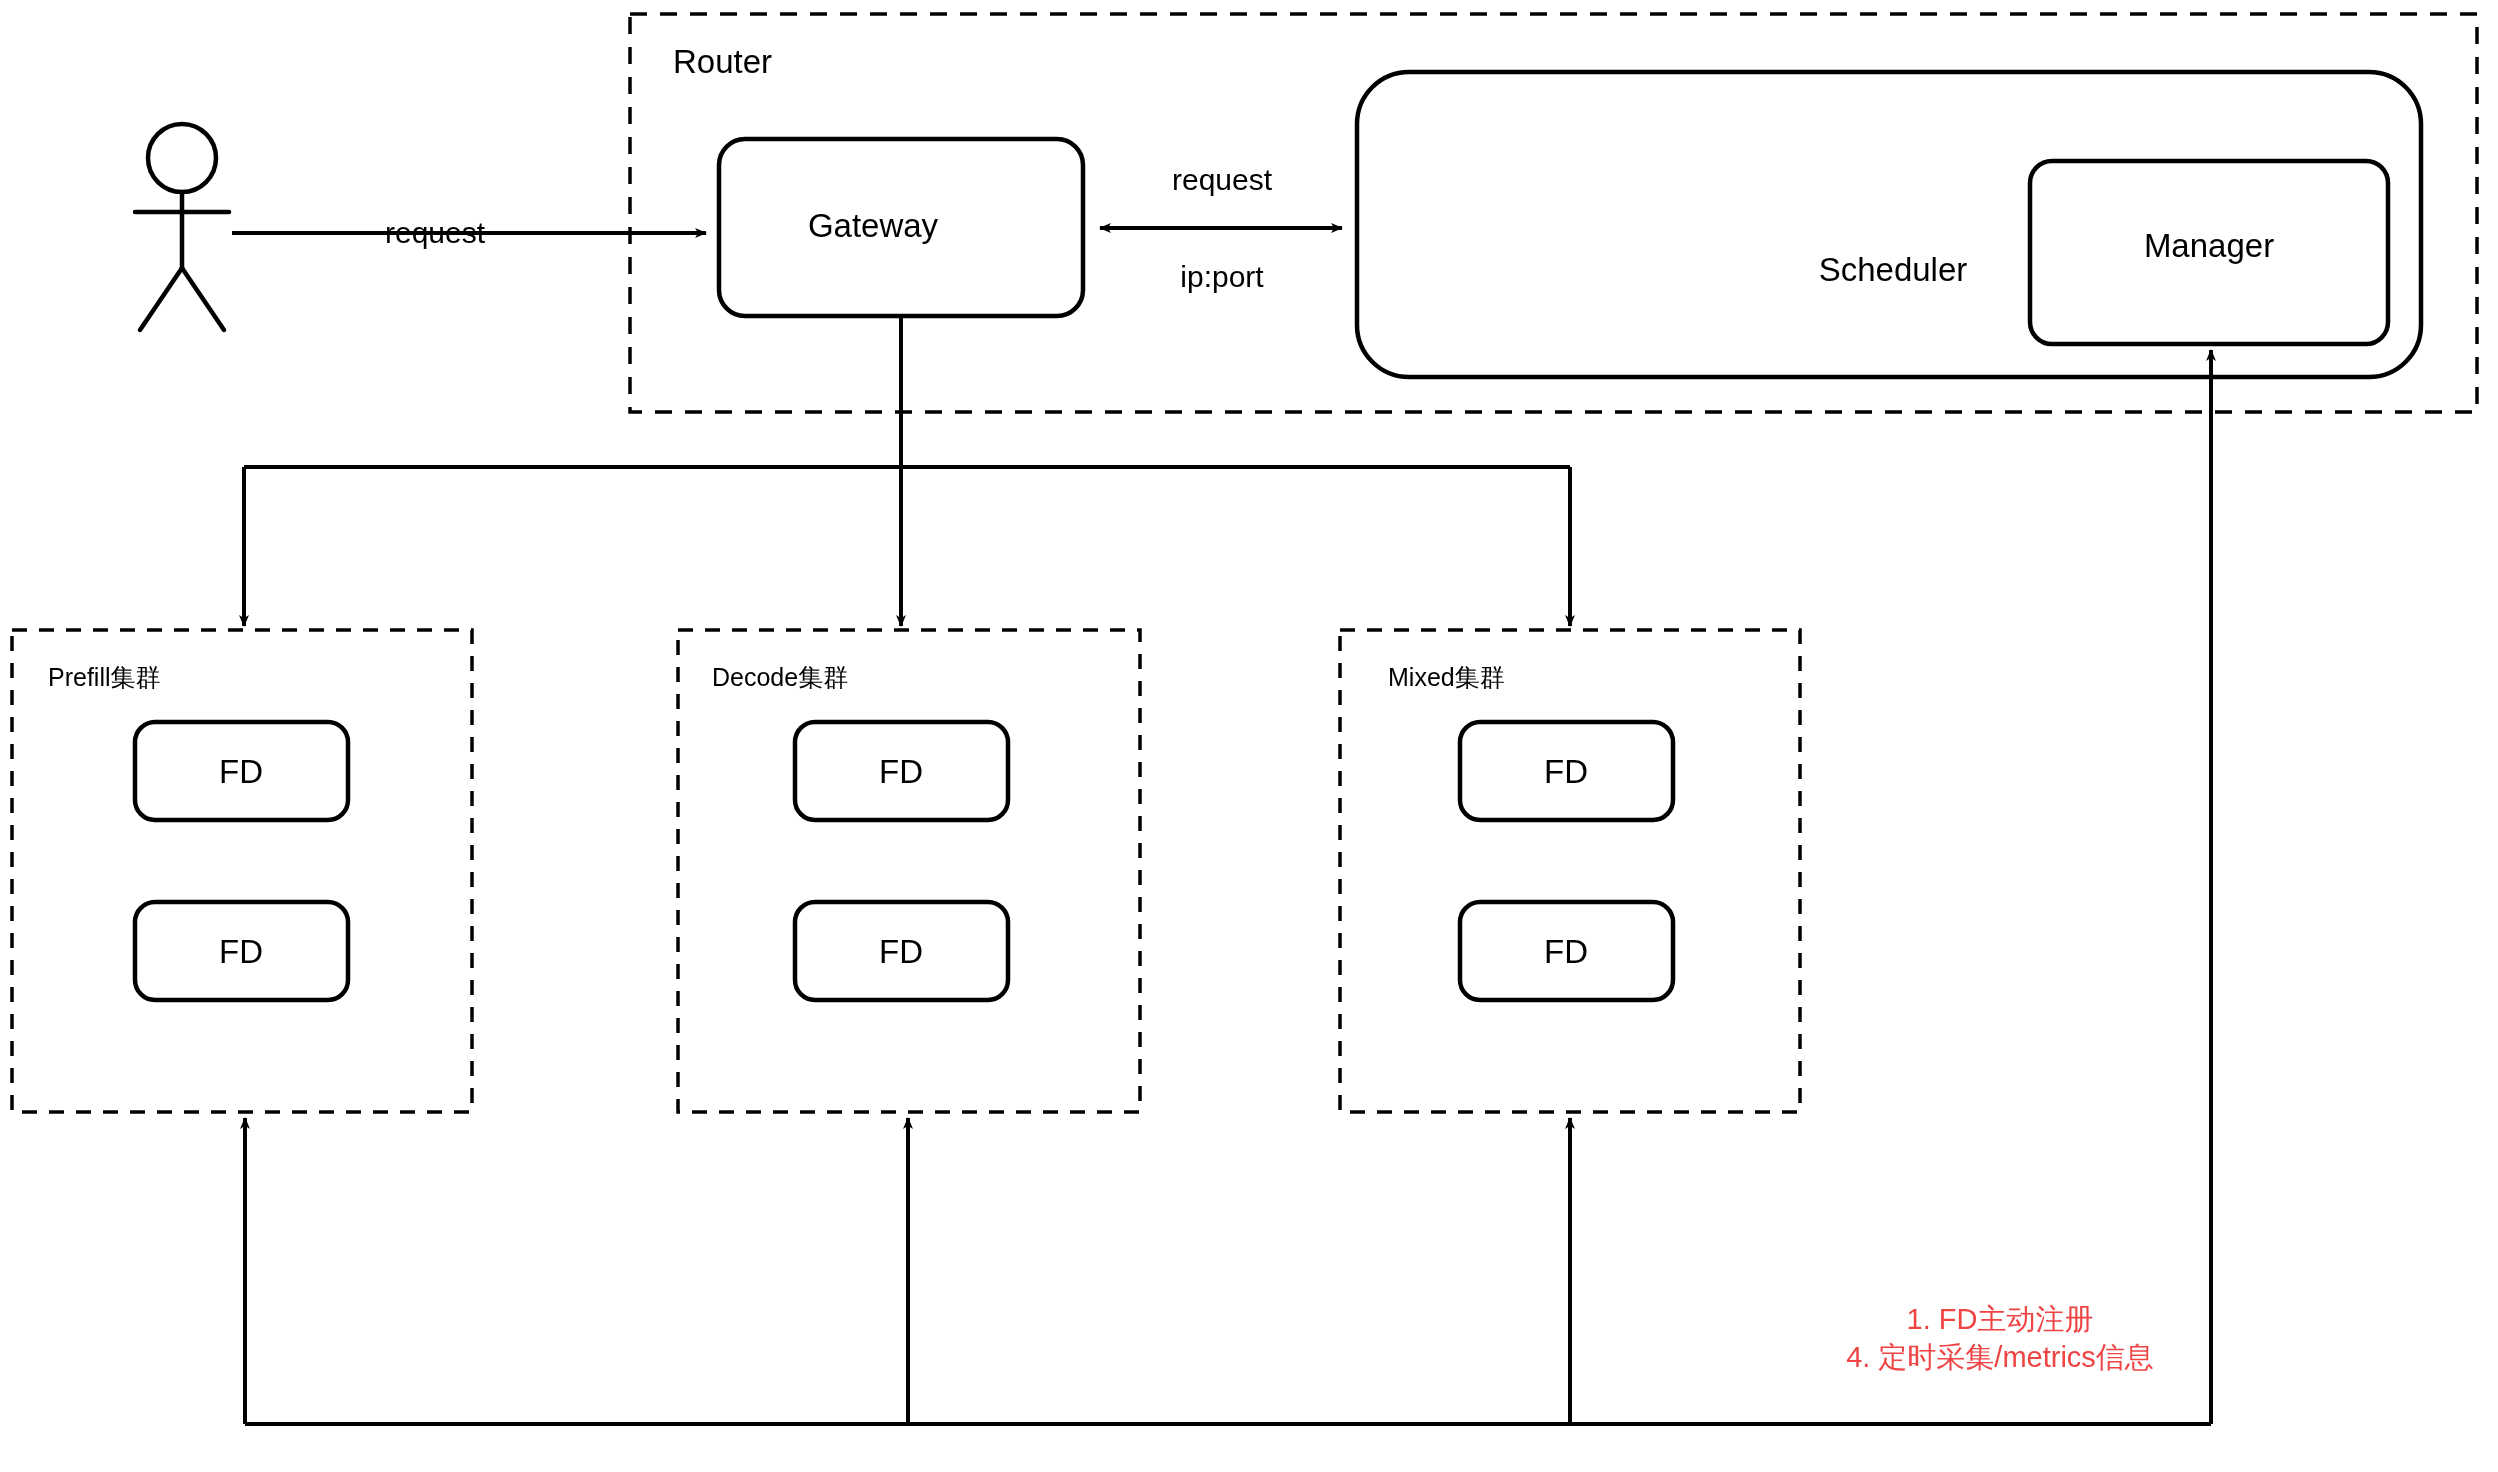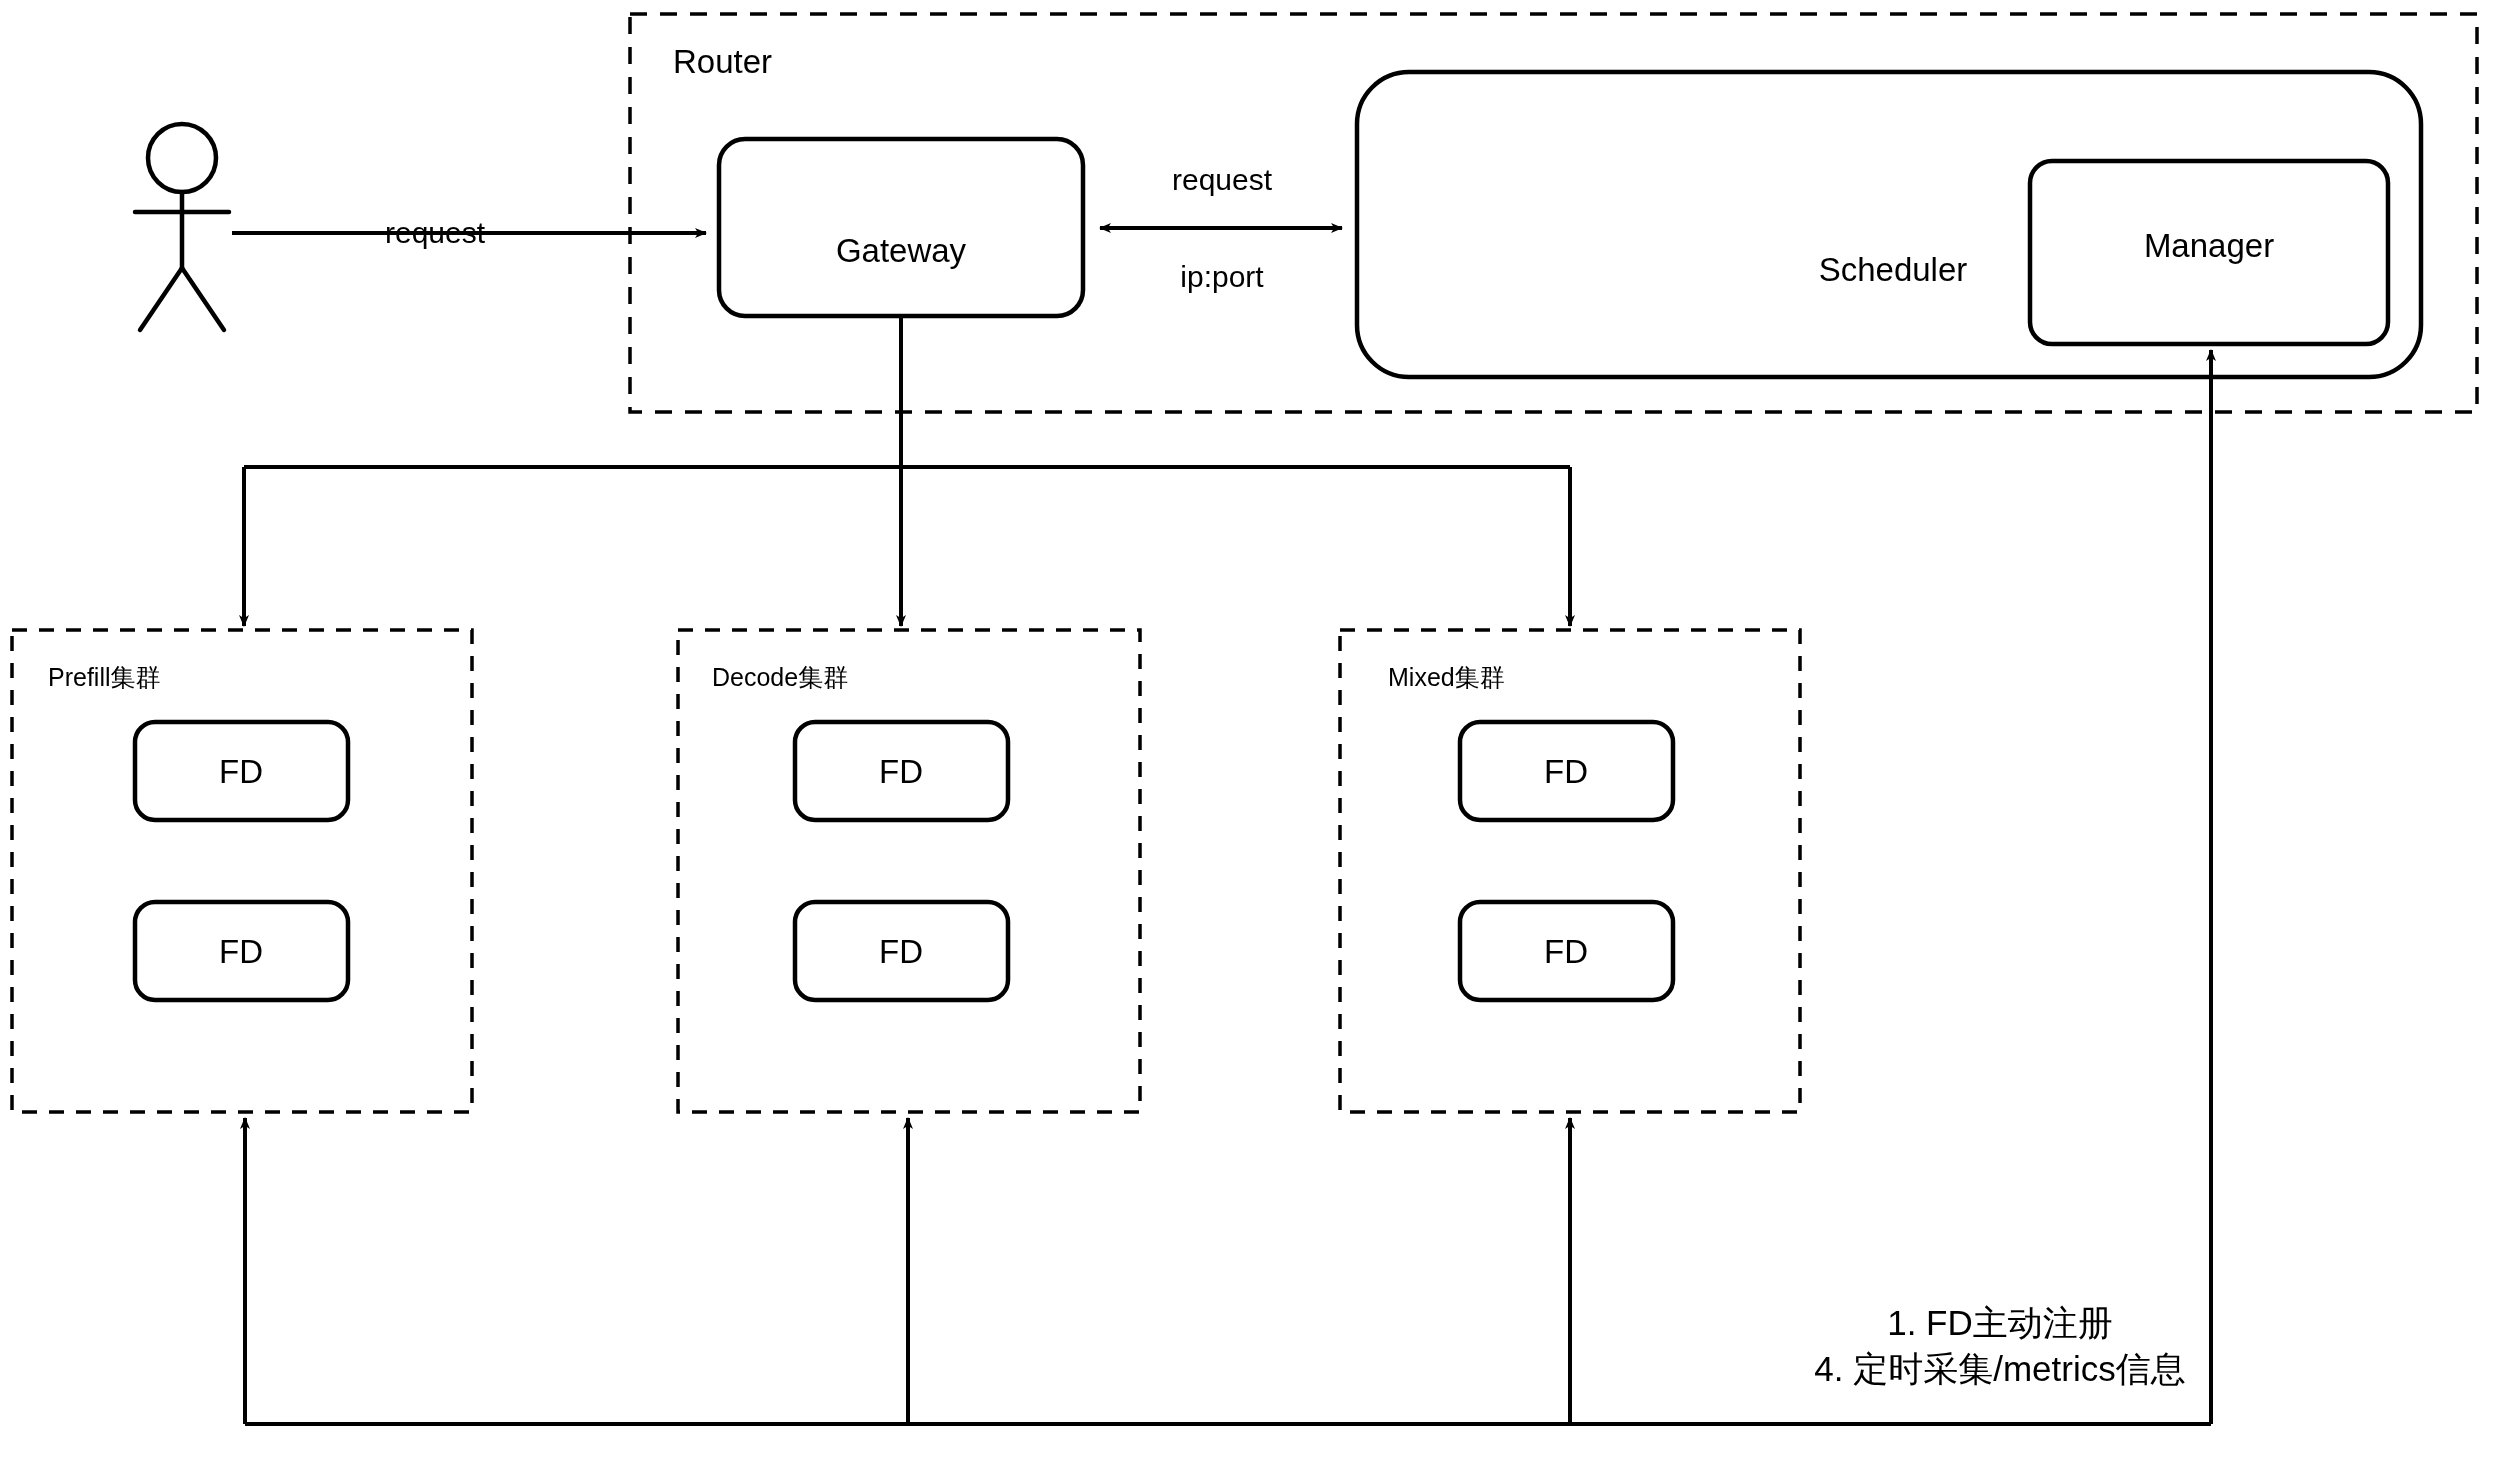--- a/index.html
+++ b/index.html
@@ -39,23 +39,23 @@
     transform: translate(0, -50%);
     text-align: left;
   }
   .sz-big   { font-size: 33px; }
   .sz-mid   { font-size: 25px; }
   .sz-edge  { font-size: 30px; }
   .note-block {
     position: absolute;
     transform: translate(-50%, 0);
     text-align: center;
-    font-size: 35px;
+    font-size: 29px;
     line-height: 1.32;
-    color: #000000;
+    color: #ef4444;
     white-space: nowrap;
   }
 </style>
 </head>
 <body>
 
 <div id="stage">
 
   <svg id="diagram-svg" viewBox="0 0 2498 1472" xmlns="http://www.w3.org/2000/svg">
     <defs>
@@ -107,21 +107,21 @@
 
     <line x1="245" y1="1424" x2="2211" y2="1424" stroke="#000000" stroke-width="4"></line>
     <line x1="245" y1="1424" x2="245" y2="1118" stroke="#000000" stroke-width="4" marker-end="url(#arrowFilled)"></line>
     <line x1="908" y1="1424" x2="908" y2="1118" stroke="#000000" stroke-width="4" marker-end="url(#arrowFilled)"></line>
     <line x1="1570" y1="1424" x2="1570" y2="1118" stroke="#000000" stroke-width="4" marker-end="url(#arrowFilled)"></line>
     <line x1="2211" y1="1424" x2="2211" y2="350" stroke="#000000" stroke-width="4" marker-end="url(#arrowFilled)"></line>
   </svg>
 
   <div class="node-label lbl-left sz-big" style="left:673px; top:62px;">Router</div>
 
-  <div class="node-label lbl-center sz-big" style="left:901px; top:226px;margin-top:25px;">Gateway</div>
+  <div class="node-label lbl-center sz-big" style="left:873px; top:226px;">Gateway</div>
 
   <div class="node-label lbl-center sz-big" style="left:1893px; top:226px;margin-top:44px;">Scheduler</div>
 
   <div class="node-label lbl-center sz-big" style="left:2209px; top:246px;">Manager</div>
 
   <div class="node-label lbl-center sz-edge" style="left:435px; top:233px;">request</div>
 
   <div class="node-label lbl-center sz-edge" style="left:1222px; top:180px;">request</div>
 
   <div class="node-label lbl-center sz-edge" style="left:1222px; top:277px;">ip:port</div>

